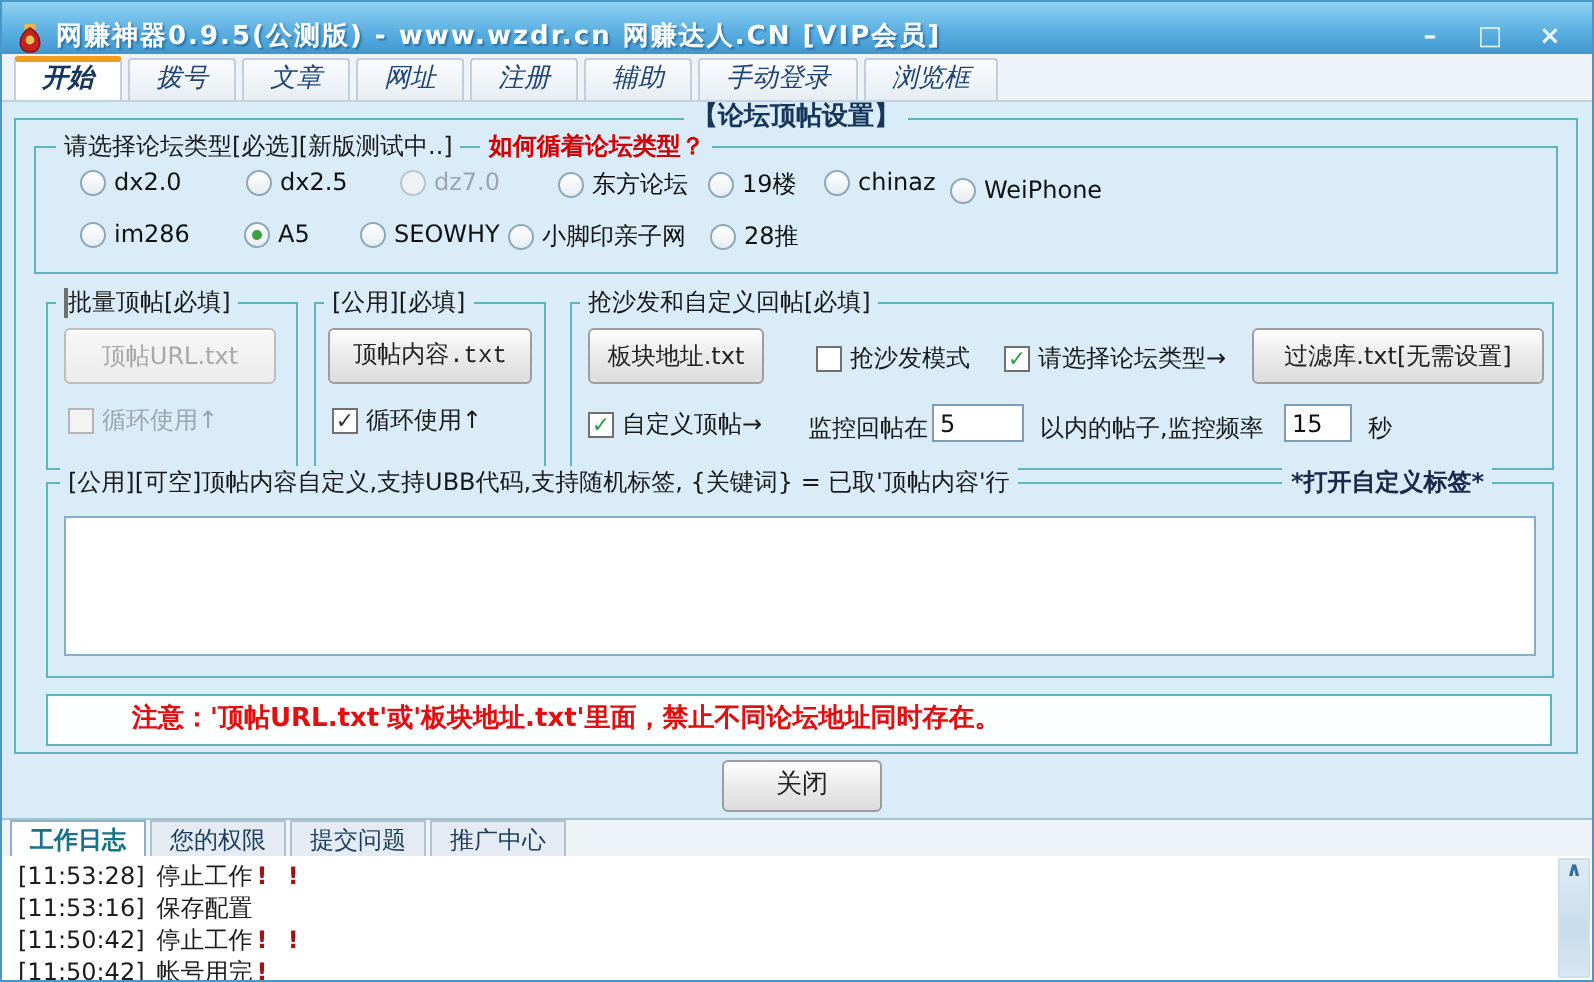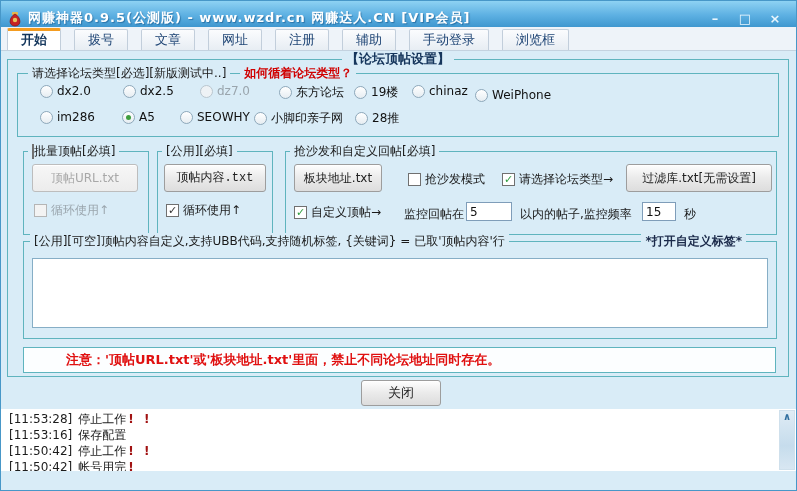--- a/index.html
+++ b/index.html
@@ -11,21 +11,21 @@
               display:flex; align-items:flex-end; padding:0 6px; }
   .app-icon { width:16px; height:16px; margin-right:5px; flex:0 0 auto; }
   .title-text { color:#fff; font-weight:bold; font-size:13px; letter-spacing:1px;
                 text-shadow:1px 1px 1px rgba(0,60,110,.45); white-space:nowrap; overflow:hidden; flex:1; }
   .win-btns { display:flex; gap:8px; margin-right:4px; }
   .win-btns span { color:#eaf6fd; font-size:13px; font-weight:bold; width:22px; text-align:center;
                    cursor:default; line-height:16px; }
 
   
   .tabbar { height:24px; background:#eef3f9; border-bottom:1px solid #c3d2df;
-            display:flex; align-items:flex-end; padding-left:6px; gap:13px; }
+            display:flex; align-items:flex-end; padding-left:6px; gap:3px;font-style:italic; }
   .tab { font-size:13px; color:#1f4575; background:linear-gradient(#fbfcfe,#e7edf3);
          border:1px solid #c2cedb; border-bottom:none; border-radius:2px 2px 0 0;
          padding:2px 13px 3px; line-height:15px; }
   .tab.active { background:#fff; border-top:3px solid #f49c20; font-weight:bold; color:#14365c;
                 padding-top:1px; }
 
   
   .main { position:relative; height:358px; background:#d9ecf7; font-size:12px; }
   .box { position:absolute; border:1px solid #5fb4be; }
   .legend { position:absolute; top:-9px; background:#d9ecf7; padding:0 4px; white-space:nowrap;
@@ -233,20 +233,26 @@
       <span class="legend" style="left:6px;">[公用][可空]顶帖内容自定义,支持UBB代码,支持随机标签, {关键词} = 已取'顶帖内容'行</span>
       <span class="legend" style="right:30px;font-weight:bold;color:#1b2a4a;">*打开自定义标签*</span>
       <textarea class="bigtext" style=""></textarea>
     </div>
 
     <div class="notebox">注意：'顶帖URL.txt'或'板块地址.txt'里面，禁止不同论坛地址同时存在。</div>
 
     <div class="closebtn">关闭</div>
   </div>
 
+  <div class="bottombar">
+    <div class="btab active">工作日志</div>
+    <div class="btab">您的权限</div>
+    <div class="btab">提交问题</div>
+    <div class="btab">推广中心</div>
+  </div>
 
   <div class="logarea">
     <div class="loglines">
       <div class="logline">
         <span>[11:53:28]</span><span class="ltext">停止工作</span><span class="lmark">! !</span>
       </div>
       <div class="logline">
         <span>[11:53:16]</span><span class="ltext">保存配置</span><span class="lmark"></span>
       </div>
       <div class="logline">

